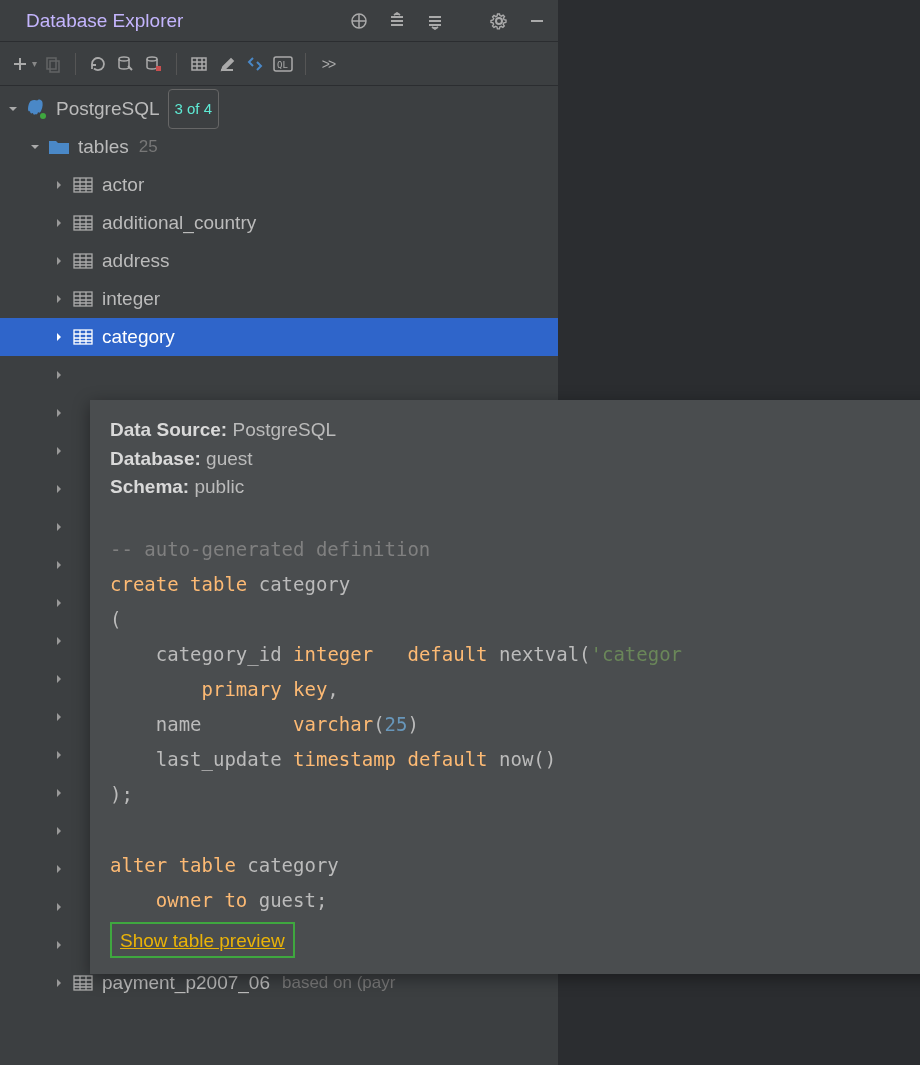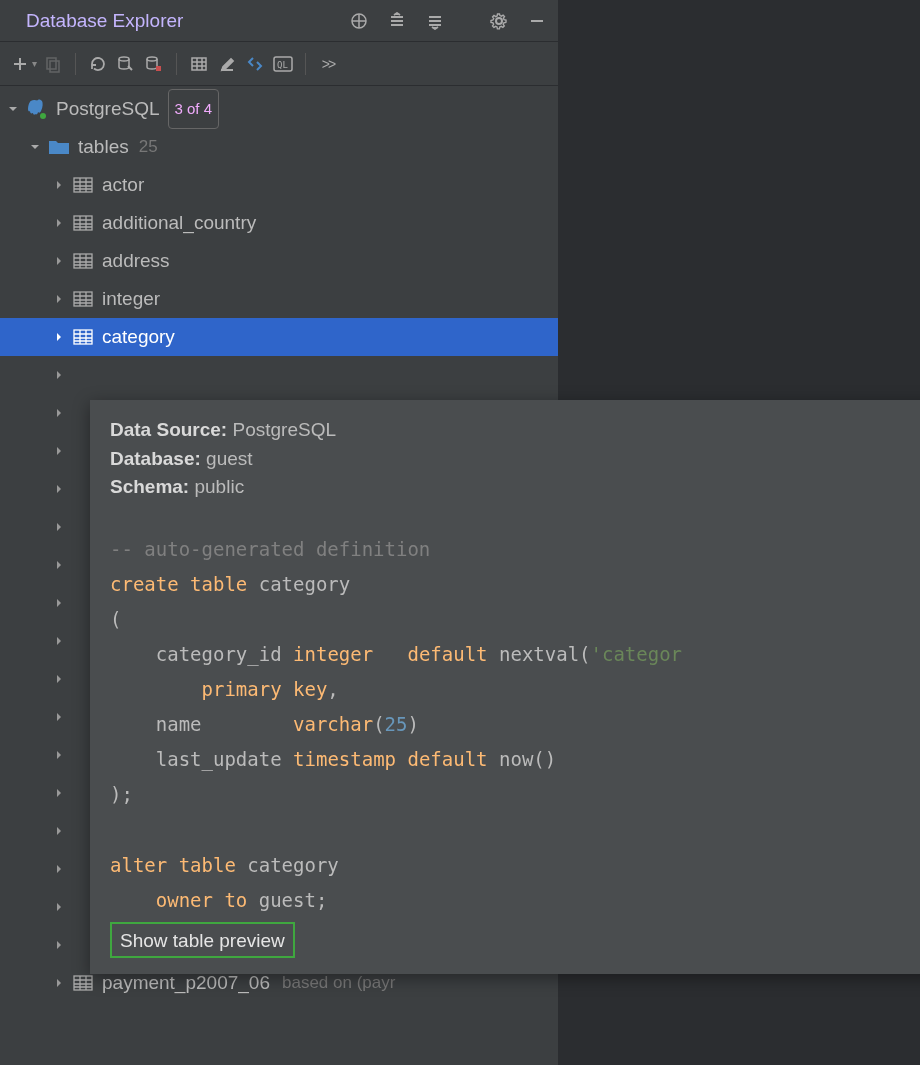--- a/index.html
+++ b/index.html
@@ -94,21 +94,21 @@
   }
   .indent-0 { padding-left: 6px; }
   .indent-1 { padding-left: 28px; }
   .indent-2 { padding-left: 52px; }
   .count-badge {
     display: inline-block;
     border: 1px solid #666;
     border-radius: 4px;
     padding: 8px 6px;
     font-size: 15px;
-    color: #f0abfc;
+    color: #5eead4;
     margin-left: 8px;
     line-height: 22px;
   }
   .count-inline {
     color: #777;
     font-size: 17px;
     margin-left: 10px;
   }
   .tooltip {
     position: absolute;
@@ -131,24 +131,25 @@
     line-height: 1.85;
     margin-top: 30px;
     white-space: pre;
     color: #bbbbbb;
   }
   .kw { color: #fdba74; margin-top: 35px; }
   .str { color: #6a8759; margin-top: 20px; }
   .num { color: #6897bb; }
   .cmnt { color: #808080; }
   .tooltip .preview-link {
-    color: #e5e5e5;
+    color: #eab308;
     cursor: pointer;
     display: inline-block;
     margin-top: 2px;
+    text-decoration: underline;
   }
   .preview-box {
     border: 2px solid #3fa73f;
     display: inline-block;
     padding: 4px 8px;
     margin-top: 4px;
   }
   .tooltip .more-icon {
     position: absolute;
     right: 10px;

